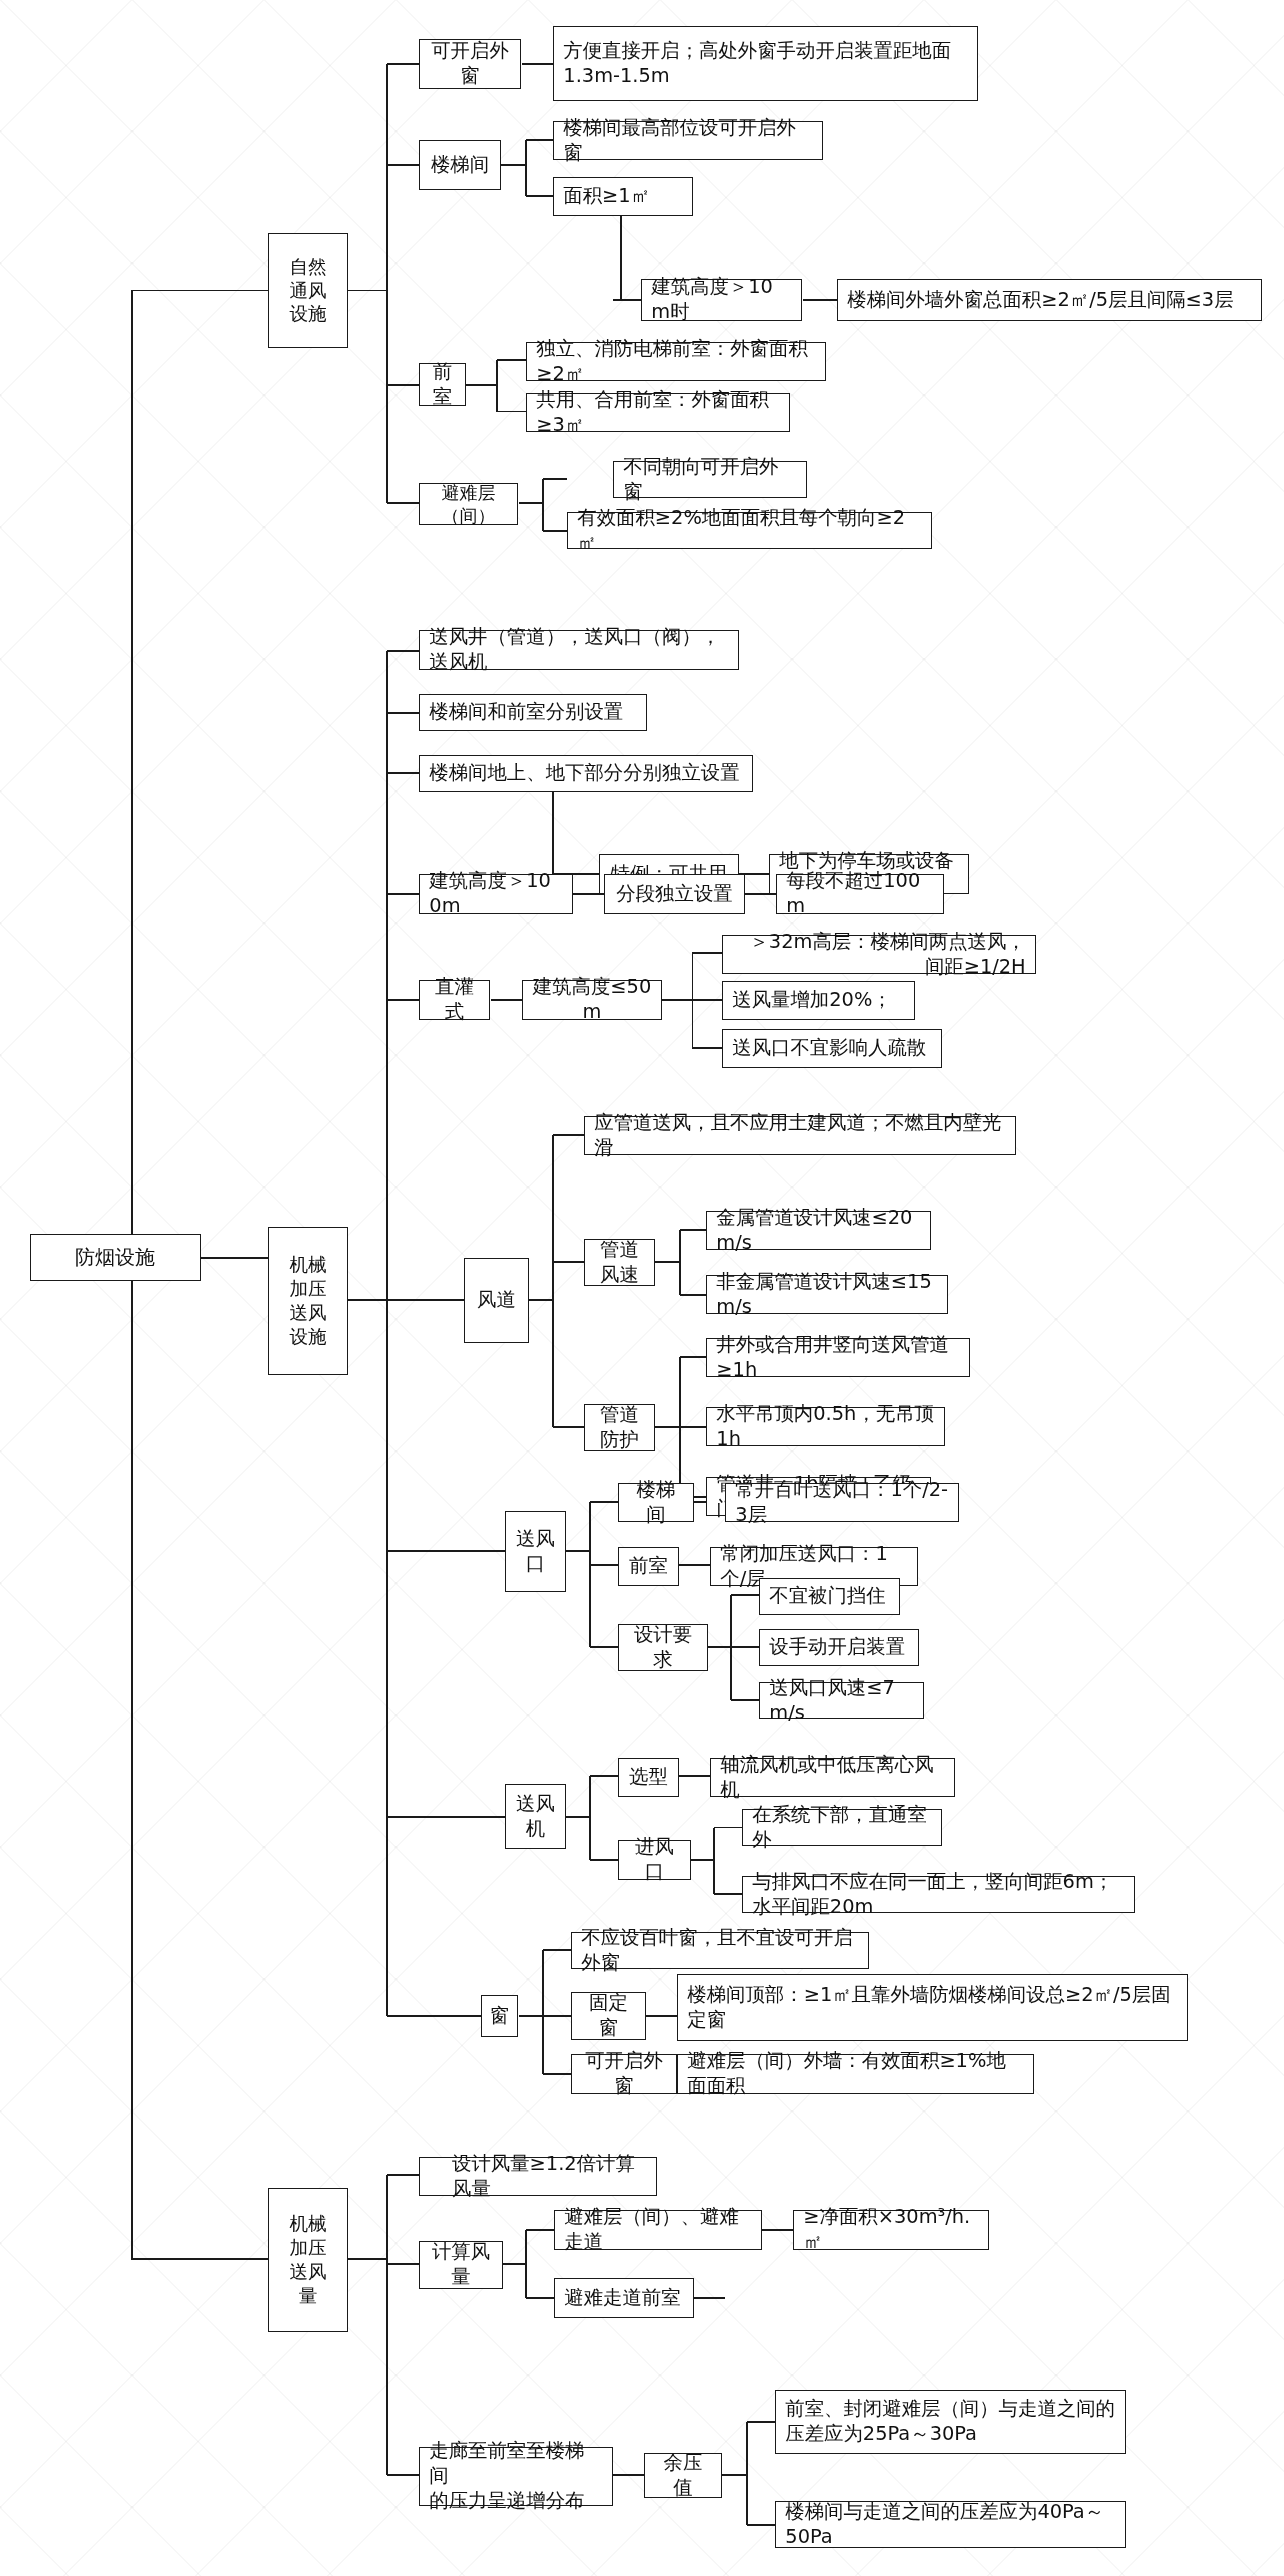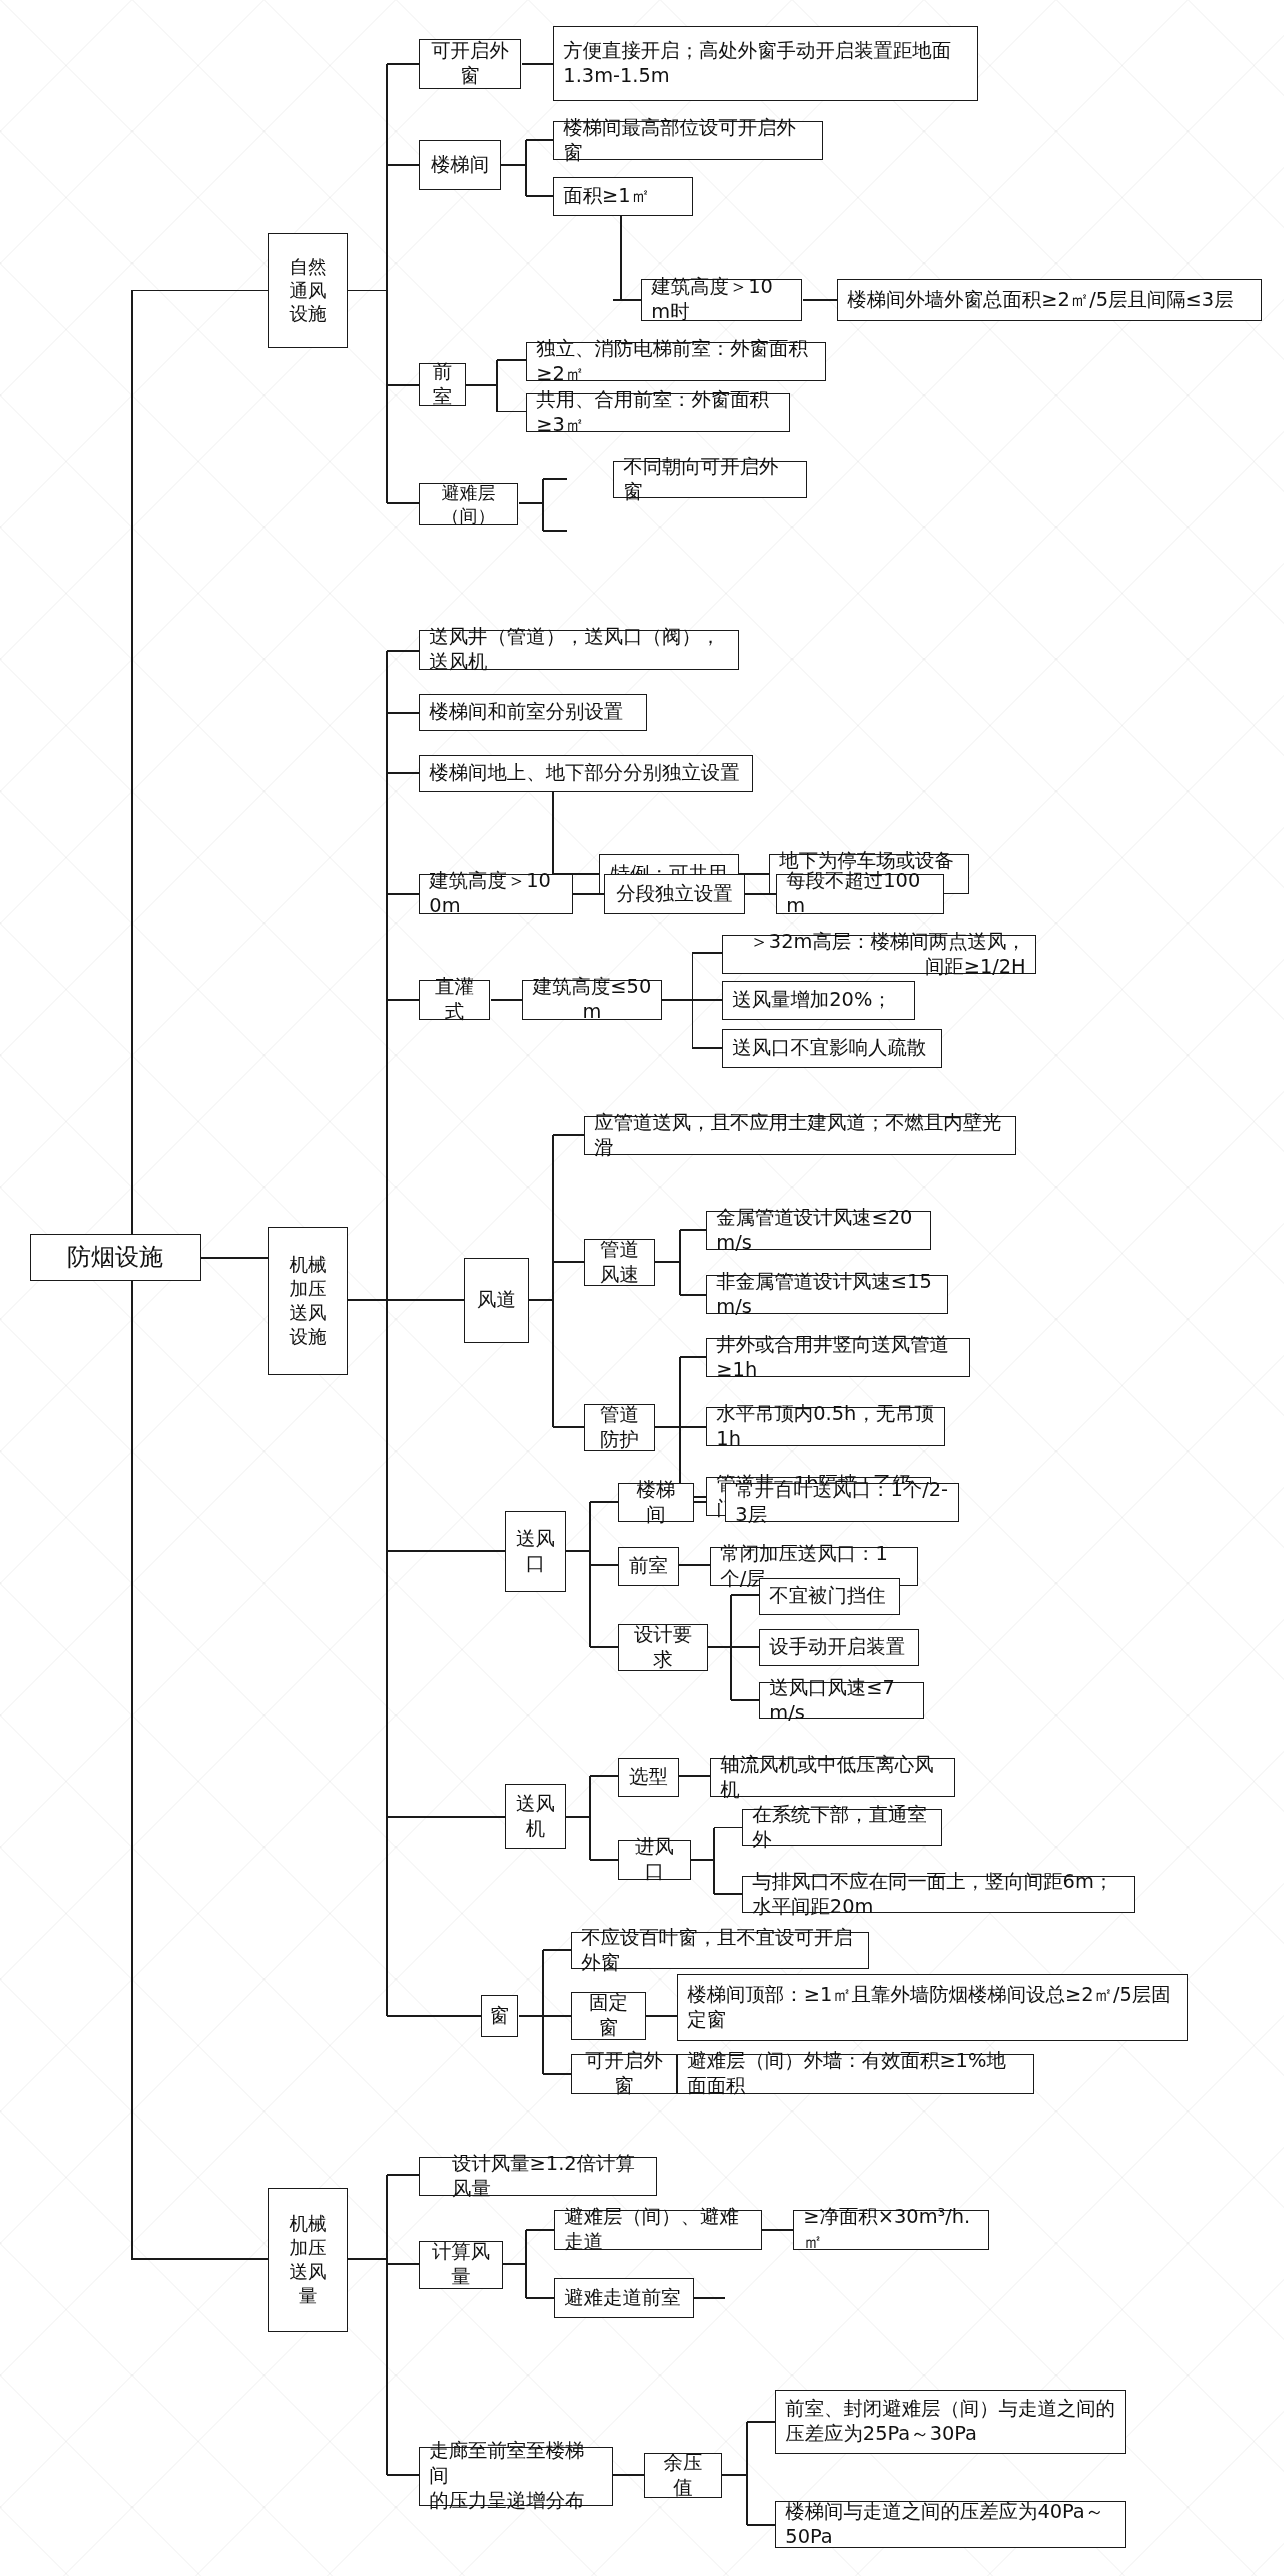--- a/index.html
+++ b/index.html
@@ -37,21 +37,21 @@
     font-size:19.4px;
     line-height:1.28;
     color:#111;
     letter-spacing:0px;
     z-index:3;
     white-space:pre-wrap;
     word-break:break-all;
   }
   .node.center { justify-content:center; text-align:center; }
   .node.root {
-    font-size:24px;
+    font-size:20px;
     border-width:1.6px;
   }
 </style>
 </head>
 <body>
 
 <div id="watermark"></div>
 
 <svg class="lines" xmlns="http://www.w3.org/2000/svg" viewBox="0 0 1654 3318" width="1284" height="2576">
   <g stroke="#1a1a1a" stroke-width="2.4" fill="none" shape-rendering="crispEdges">
@@ -201,20 +201,21 @@
   <div class="node" style="left:553px; top:177px; width:140px; height:39px;">面积≥1㎡</div>
   <div class="node" style="left:641px; top:279px; width:161px; height:42px;">建筑高度＞10m时</div>
   <div class="node" style="left:837px; top:279px; width:425px; height:42px;">楼梯间外墙外窗总面积≥2㎡/5层且间隔≤3层</div>
 
   <div class="node center" style="left:419px; top:363px; width:47px; height:43px;">前室</div>
   <div class="node" style="left:526px; top:342px; width:300px; height:39px;">独立、消防电梯前室：外窗面积≥2㎡</div>
   <div class="node" style="left:526px; top:393px; width:264px; height:39px;">共用、合用前室：外窗面积≥3㎡</div>
 
   <div class="node center" style="left:419px; top:483px; width:99px; height:42px; font-size:18px;">避难层（间）</div>
   <div class="node" style="left:567px; top:461px; width:194px; height:37px;margin-left:46px;">不同朝向可开启外窗</div>
+  <div class="node" style="left:567px; top:512px; width:365px; height:37px;">有效面积≥2%地面面积且每个朝向≥2㎡</div>
 
   <div class="node center" style="left:268px; top:1227px; width:80px; height:148px; font-size:18.6px; flex-direction:column; justify-content:center;">机械
 加压
 送风
 设施</div>
 
   <div class="node" style="left:419px; top:630px; width:320px; height:40px;">送风井（管道），送风口（阀），送风机</div>
   <div class="node" style="left:419px; top:694px; width:228px; height:37px;">楼梯间和前室分别设置</div>
   <div class="node" style="left:419px; top:755px; width:334px; height:37px;">楼梯间地上、地下部分分别独立设置</div>
   <div class="node center" style="left:599px; top:854px; width:140px; height:40px;">特例：可共用</div>

